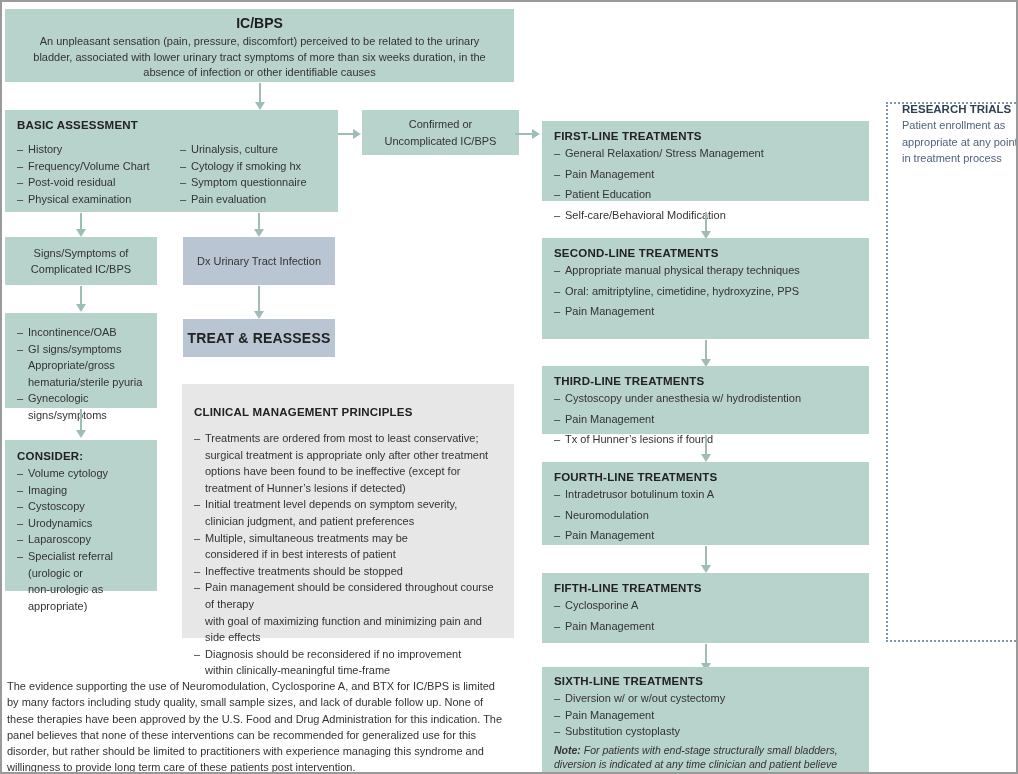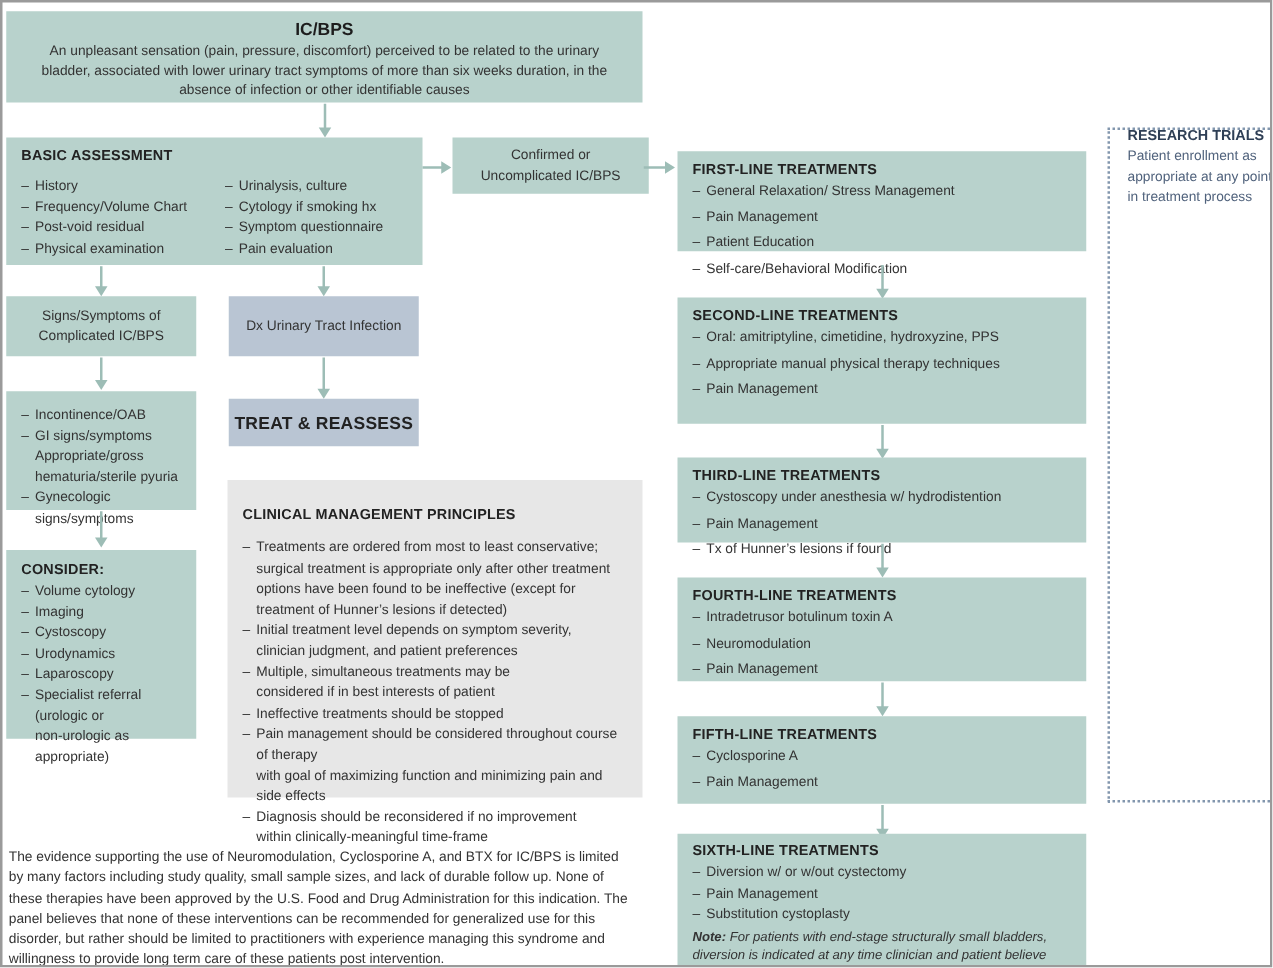--- a/index.html
+++ b/index.html
@@ -242,22 +242,22 @@
       <li>Patient Education</li>
       <li>Self-care/Behavioral Modification</li>
     </ul>
   </div>
 
   <div class="arrow-down" style="left:703px;top:210px;height:20px;"></div>
 
   <div class="box teal" style="left:540px;top:236px;width:327px;height:101px;padding:9px 27px 0 12px;">
     <div class="hdr">SECOND-LINE TREATMENTS</div>
     <ul class="dash" style="margin-top:3px;">
+      <li>Appropriate manual physical therapy techniques</li>
       <li>Oral: amitriptyline, cimetidine, hydroxyzine, PPS</li>
-      <li>Appropriate manual physical therapy techniques</li>
       <li>Pain Management</li>
     </ul>
   </div>
 
   <div class="arrow-down" style="left:703px;top:338px;height:20px;"></div>
 
   <div class="box teal" style="left:540px;top:364px;width:327px;height:68px;padding:9px 10px 0 12px;">
     <div class="hdr">THIRD-LINE TREATMENTS</div>
     <ul class="dash" style="margin-top:3px;">
       <li>Cystoscopy under anesthesia w/ hydrodistention</li>

